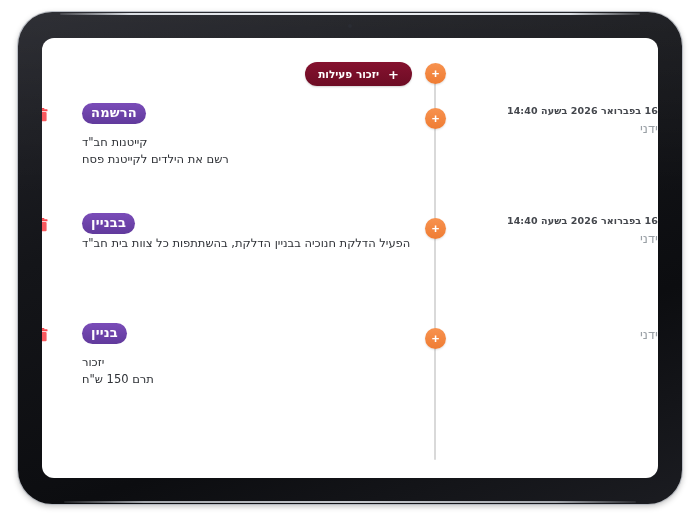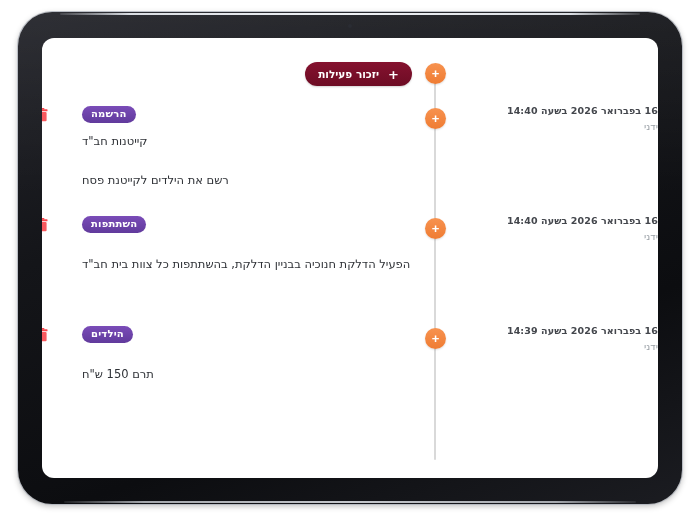--- a/index.html
+++ b/index.html
@@ -211,21 +211,21 @@
     direction: rtl;
   }
   .meta-time {
     font-size: 9.5px;
     color: #44474d;
     font-weight: 700;
     line-height: 1.45;
     letter-spacing: 0.1px;
   }
   .meta-source {
-    font-size: 10px;
+    font-size: 13px;
     color: #9aa0a6;
     line-height: 1.5;
     margin-top: 1px;
   }
 
   .event-body {
     position: absolute;
     right: 240px;
     top: 4px;
     left: 40px;
@@ -233,37 +233,37 @@
     direction: rtl;
   }
 
   .badge {
     display: inline-block;
     padding: 2px 9px 3px;
     border-radius: 11px;
     background: #6c3fa8;
     background: linear-gradient(180deg, #7a4cb8 0%, #613a9c 100%);
     color: #ffffff;
-    font-size: 10px;
+    font-size: 13px;
     font-weight: 700;
     letter-spacing: 0.2px;
     line-height: 1.2;
     white-space: nowrap;
   }
 
   .event-title {
     margin-top: 10px;
     font-size: 11.5px;
     color: #2e3136;
     line-height: 1.4;
     font-weight: 400;
   }
 
   .event-desc {
-    margin-top: 23px;
+    margin-top: 1px;
     font-size: 11.5px;
     color: #2e3136;
     line-height: 1.45;
     font-weight: 400;
   }
 </style>
 </head>
 <body>
 
 <div class="device-stage">
@@ -315,40 +315,40 @@
                 <rect x="4.6" y="0" width="3.8" height="1.6" rx="0.5" fill="#f8454b"></rect>
                 <rect x="2.4" y="3.9" width="8.2" height="9.4" rx="1.1" fill="#f8595e"></rect>
               </svg>
             </button>
             <button class="node-btn">+</button>
             <div class="event-meta">
               <div class="meta-time">16 בפברואר 2026 בשעה 14:40</div>
               <div class="meta-source">ידני</div>
             </div>
             <div class="event-body">
-              <span class="badge">השתתפות</span>
+              <span class="badge">בבניין</span>
               <div class="event-desc">הפעיל הדלקת חנוכיה בבניין הדלקת, בהשתתפות כל צוות בית חב"ד</div>
             </div>
           </div>
 
           <div class="event">
             <button class="event-delete">
               <svg class="trash-ico" width="13" height="14" viewBox="0 0 13 14">
                 <rect x="1.5" y="1.2" width="10" height="2.1" rx="0.6" fill="#f8454b"></rect>
                 <rect x="4.6" y="0" width="3.8" height="1.6" rx="0.5" fill="#f8454b"></rect>
                 <rect x="2.4" y="3.9" width="8.2" height="9.4" rx="1.1" fill="#f8595e"></rect>
               </svg>
             </button>
             <button class="node-btn">+</button>
             <div class="event-meta">
-              <div class="meta-time">16 בפברואר 2026 בשעה 14:39</div>
               <div class="meta-source">ידני</div>
             </div>
             <div class="event-body">
-              <span class="badge">הילדים</span>
+              <span class="badge">בניין</span>
+              <div class="event-title">יזכור</div>
               <div class="event-desc">תרם 150 ש"ח</div>
             </div>
           </div>
 
         </div>
       </div>
     </div>
   </div>
 </div>
 

